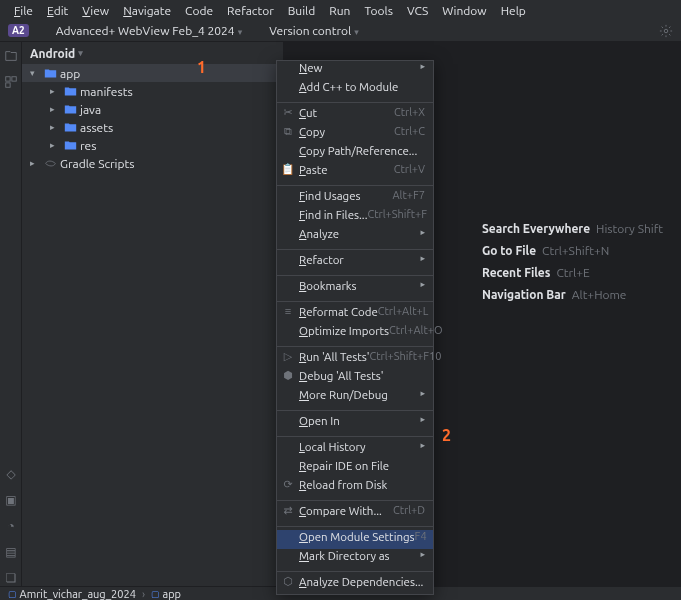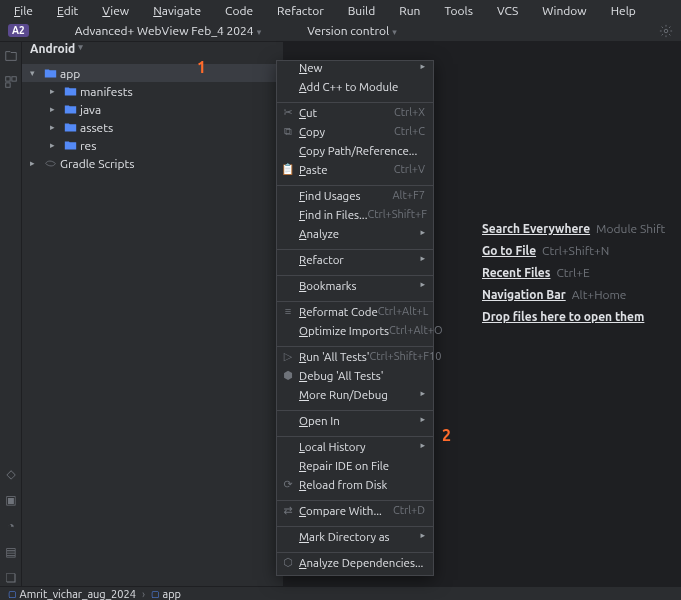--- a/index.html
+++ b/index.html
@@ -1,44 +1,44 @@
 <!DOCTYPE html>
 <html><head>
 <meta charset="utf-8">
 <style>
 * { margin: 0; padding: 0; box-sizing: border-box; font-family: -apple-system, "Segoe UI", Ubuntu, sans-serif; }
 body { background: #2b2d30; color: #dfe1e5; font-size: 12px; width: 681px; height: 600px; overflow: hidden; position: relative; }
-.menubar { height: 20px; background: #2b2d30; display: flex; align-items: center; padding: 0 8px; gap: 12px; }
+.menubar { height: 20px; background: #2b2d30; display: flex; align-items: center; padding: 0 8px; gap: 2px; }
 .menubar-item { padding: 2px 6px; color: #dfe1e5; cursor: pointer; font-size: 12px; }
 .menubar-item u { text-decoration: underline; }
-.toolbar { height: 22px; background: #2b2d30; display: flex; align-items: center; padding: 0 8px; gap: 23px; border-bottom: 1px solid #1e1f22; }
+.toolbar { height: 22px; background: #2b2d30; display: flex; align-items: center; padding: 0 8px; gap: 4px; border-bottom: 1px solid #1e1f22; }
 .proj-badge { background: #5b4a8f; color: #fff; padding: 1px 4px; border-radius: 3px; font-size: 10px; font-weight: bold; }
 .toolbar-label { color: #dfe1e5; font-size: 12px; margin-left: 23px; }
 .chev { color: #6f737a; font-size: 9px; margin-left: 3px; }
 .toolbar-right { margin-left: auto; display: flex; gap: 8px; }
 .main { display: flex; height: 546px; }
 .gutter { width: 22px; background: #2b2d30; border-right: 1px solid #1e1f22; display: flex; flex-direction: column; align-items: center; padding-top: 6px; gap: 10px; }
 .gutter-bottom { width: 22px; position: absolute; left: 0; bottom: 14px; display: flex; flex-direction: column; align-items: center; gap: 10px; }
 .gutter-icon { width: 16px; height: 16px; color: #6f737a; display: flex; align-items: center; justify-content: center; cursor: pointer; }
 .sidebar { width: 262px; background: #2b2d30; border-right: 1px solid #1e1f22; }
-.sidebar-hdr { height: 22px; display: flex; padding: 0 8px; font-weight: bold; font-size: 12px; }
+.sidebar-hdr { height: 22px; display: flex; align-items: center; padding: 0 8px; font-weight: bold; font-size: 12px; }
 .tree { font-size: 12px; }
 .tree-row { height: 18px; display: flex; align-items: center; padding-left: 8px; cursor: pointer; }
 .tree-row.depth1 { padding-left: 8px; }
 .tree-row.depth2 { padding-left: 28px; }
 .tree-row.sel { background: #3a3d43; }
 .tree-arrow { width: 12px; color: #9aa0a6; font-size: 9px; }
 .tree-ic { width: 16px; color: #6f737a; display: inline-flex; align-items: center; justify-content: center; }
 .tree-ic.folder { color: #548af7; }
 .tree-label { margin-left: 2px; }
 .folder-svg { width: 13px; height: 13px; }
 .editor { flex: 1; position: relative; background: #1e1f22; }
 .hints { position: absolute; left: 198px; top: 176px; font-size: 12px; line-height: 22px; }
 .hints div { margin-bottom: 0; }
-.hints b { color: #dfe1e5; font-weight: 600; margin-right: 6px; text-decoration: underline; }
+.hints b { color: #dfe1e5; font-weight: 600; margin-right: 6px; }
 .hints span { color: #6f737a; }
 .ctxmenu { position: absolute; left: 276px; top: 60px; width: 158px; background: #2b2d30; border: 1px solid #43454a; box-shadow: 0 4px 16px rgba(0,0,0,.5); z-index: 50; }
 .mi { height: 19px; display: flex; align-items: flex-start; padding: 0 8px 0 22px; font-size: 11.5px; cursor: pointer; position: relative; white-space: nowrap; }
 .mi.hl { background: #2e436e; }
 .mi .ic { position: absolute; left: 4px; width: 14px; color: #6f737a; display: inline-flex; align-items: center; justify-content: center; font-size: 11px; }
 .mi .sc { margin-left: auto; color: #6f737a; font-size: 11px; }
 .mi .ar { margin-left: auto; color: #9aa0a6; font-size: 9px; }
 .sep { height: 1px; background: #43454a; margin: 3px 0; }
 .mi u { text-decoration: underline; }
 .status { position: absolute; bottom: 0; left: 0; right: 0; height: 14px; background: #2b2d30; display: flex; align-items: center; font-size: 11px; padding: 0 8px; border-top: 1px solid #1e1f22; }
@@ -154,25 +154,24 @@
               <path d="M2 8c2-4 8-4 12 0-2 4-8 4-12 0z" fill="none" stroke="currentColor"></path>
             </svg>
           </span>
         <span class="tree-label">Gradle Scripts</span>
       </div>
     </div>
   </div>
 
   <div class="editor">
     <div class="hints">
-      <div><b>Search Everywhere</b><span>Module Shift</span></div>
+      <div><b>Search Everywhere</b><span>History Shift</span></div>
       <div><b>Go to File</b><span>Ctrl+Shift+N</span></div>
       <div><b>Recent Files</b><span>Ctrl+E</span></div>
       <div><b>Navigation Bar</b><span>Alt+Home</span></div>
-      <div><b>Drop files here to open them</b></div>
     </div>
   </div>
 </div>
 
 <div class="gutter-bottom">
   <div class="gutter-icon">◇</div>
   <div class="gutter-icon">▣</div>
   <div class="gutter-icon">◔</div>
   <div class="gutter-icon">▤</div>
   <div class="gutter-icon">❏</div>
@@ -269,20 +268,24 @@
       <span class="ic">⟳</span>
       <span><u>R</u>eload from Disk</span>
     </div>
     <div class="sep"></div>
     <div class="mi">
       <span class="ic">⇄</span>
       <span><u>C</u>ompare With...</span>
       <span class="sc">Ctrl+D</span>
     </div>
     <div class="sep"></div>
+    <div class="mi hl">
+      <span><u>O</u>pen Module Settings</span>
+      <span class="sc">F4</span>
+    </div>
     <div class="mi">
       <span><u>M</u>ark Directory as</span>
       <span class="ar">▸</span>
     </div>
     <div class="sep"></div>
     <div class="mi">
       <span class="ic">⬡</span>
       <span><u>A</u>nalyze Dependencies...</span>
     </div>
   </div>

